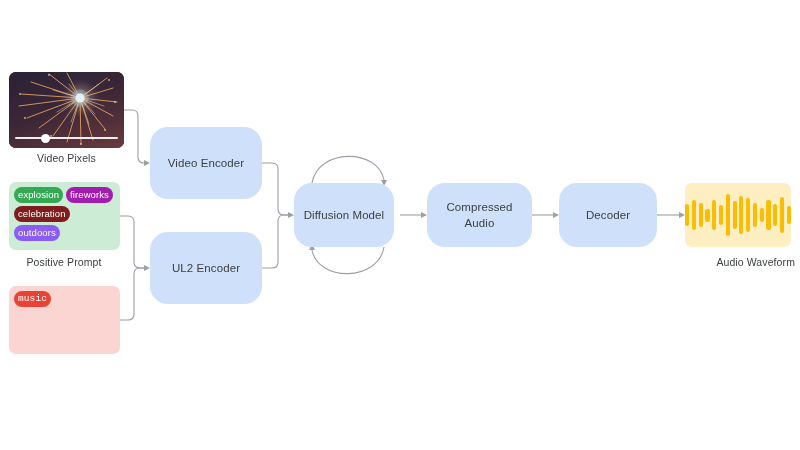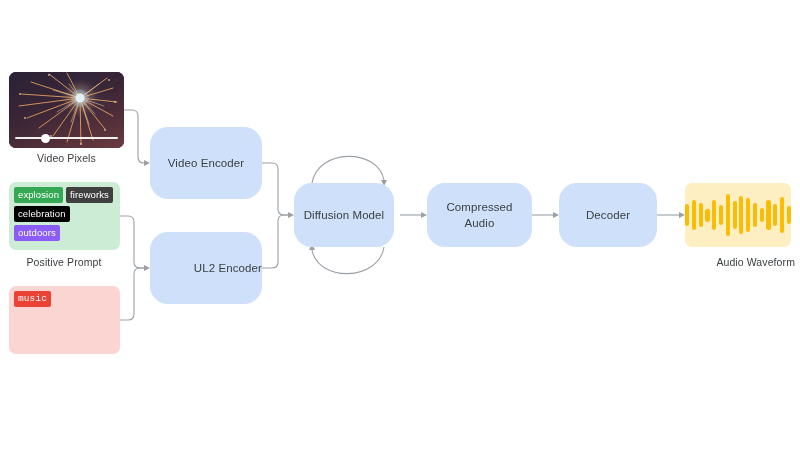--- a/index.html
+++ b/index.html
@@ -98,21 +98,21 @@
     display: flex;
     flex-wrap: wrap;
     gap: 3px 3px;
     align-content: flex-start;
   }
   .tag {
     display: inline-block;
     font-size: 9.5px;
     line-height: 13px;
     padding: 1px 4px 2px 4px;
-    border-radius: 2px;
+    border-radius: 8px;
     color: #ffffff;
     white-space: nowrap;
     letter-spacing: 0.1px;
   }
   .tag.green { background: #34a853; }
   .tag.red   { background: #ea4335; }
 
   
   .wave-card { background: #fdefc2; }
   .wave-wrap {
@@ -245,38 +245,38 @@
     </svg>
     <div class="scrub">
       <div class="scrub-knob" style="left: 30%;"></div>
     </div>
   </div>
   <div class="caption" style="left:9px; top:151px; width:115px;">Video Pixels</div>
 
   <div class="card prompt-positive" style="left:9px; top:182px; width:111px; height:68px;">
     <div class="tag-wrap">
       <span class="tag green" style="background: rgb(52, 168, 83);">explosion</span>
-      <span class="tag green" style="background: #404040;">fireworks</span>
-      <span class="tag green" style="background: #000000;">celebration</span>
+      <span class="tag green" style="background: #a21caf;">fireworks</span>
+      <span class="tag green" style="background: #7f1d1d;">celebration</span>
       <span class="tag green" style="background: #8b5cf6;">outdoors</span>
     </div>
   </div>
   <div class="caption" style="left:4px; top:255px; width:120px;">Positive Prompt</div>
 
   <div class="card prompt-negative" style="left:9px; top:286px; width:111px; height:68px;">
     <div class="tag-wrap">
       <span class="tag red" style="background: rgb(234, 67, 53);">music</span>
     </div>
   </div>
 
   <div class="box" style="left:150px; top:127px; width:112px; height:72px;">
     <span>Video Encoder</span>
   </div>
 
-  <div class="box" style="left:150px; top:232px; width:112px; height:72px;justify-content:flex-end;">
+  <div class="box" style="left:150px; top:232px; width:112px; height:72px;">
     <span>UL2 Encoder</span>
   </div>
 
   <div class="box" style="left:294px; top:183px; width:100px; height:64px;">
     <span>Diffusion Model</span>
   </div>
 
   <div class="box" style="left:559px; top:183px; width:98px; height:64px;">
     <span>Decoder</span>
   </div>

